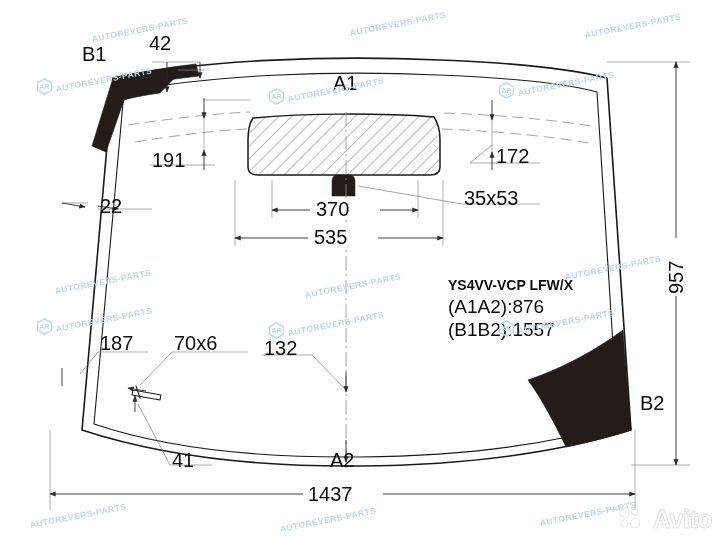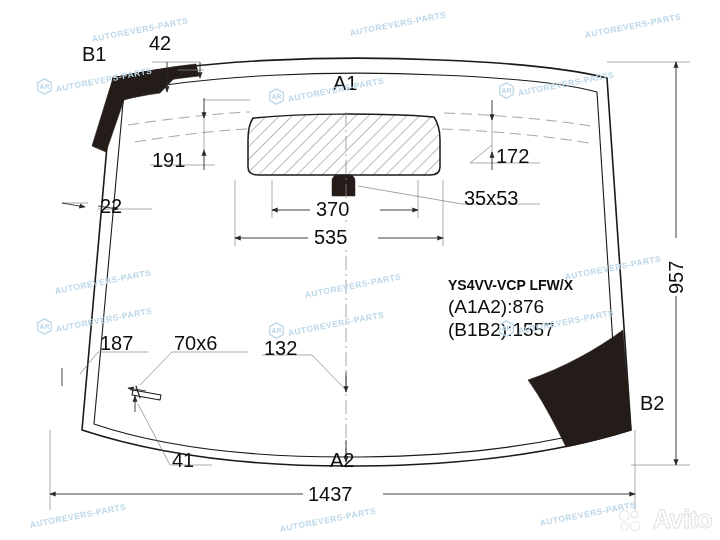--- a/index.html
+++ b/index.html
@@ -120,21 +120,21 @@
     width: 17px;
     height: 17px;
     pointer-events: none;
     user-select: none;
   }
   .avito {
     position: absolute;
     right: 8px;
     bottom: 6px;
     display: flex;
-    align-items: flex-end;
+    align-items: flex-start;
     gap: 10px;
     pointer-events: none;
     user-select: none;
   }
   .avito-text {
     font-family: "Liberation Sans", sans-serif;
     font-size: 25px;
     font-weight: bold;
     color: #ffffff;
     -webkit-text-stroke: 1px #e2e2e2;

